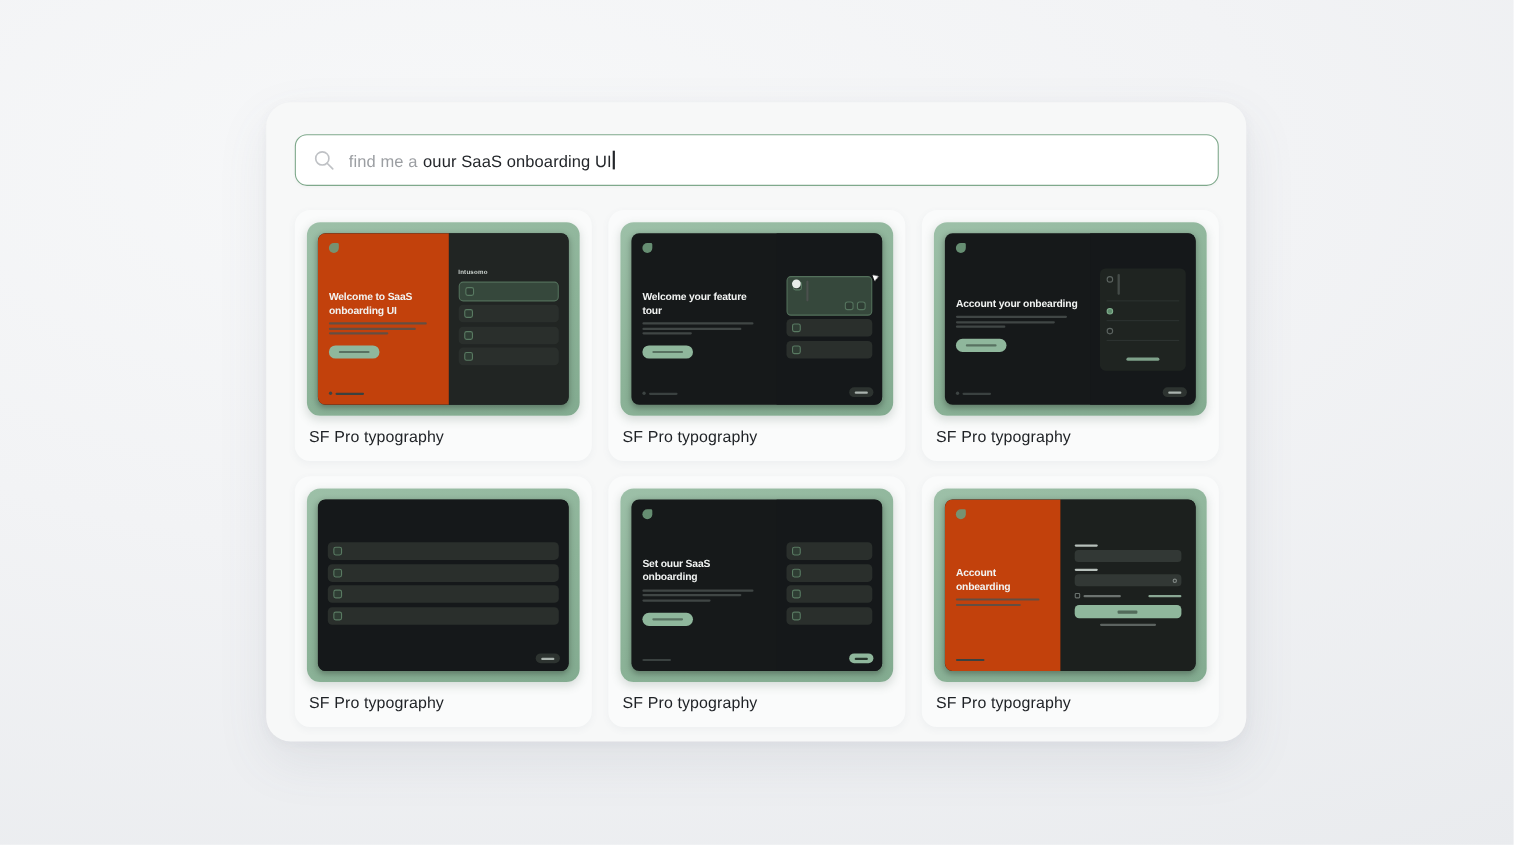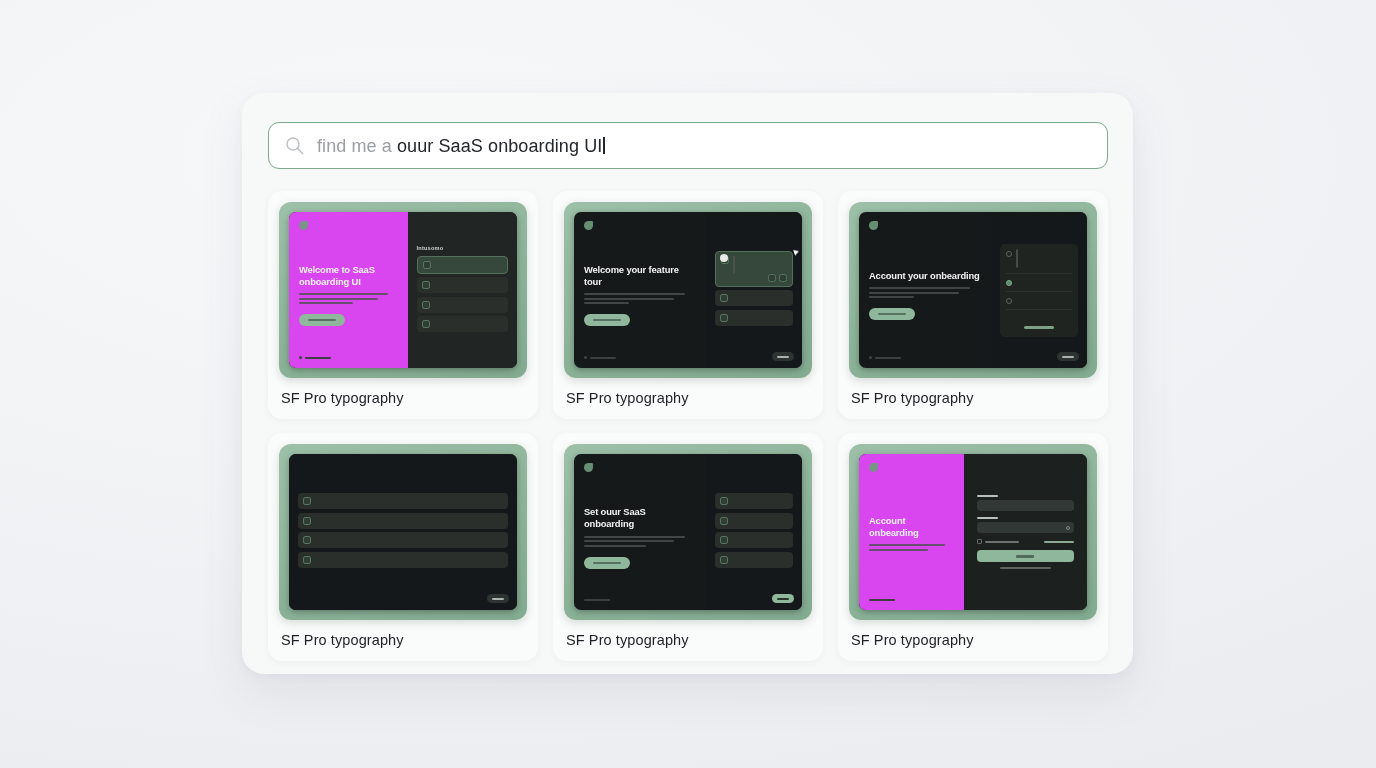--- a/index.html
+++ b/index.html
@@ -46,21 +46,21 @@
     box-shadow: 0 1px 2px rgba(0,0,0,0.02);
   }
   .search-icon {
     width: 19px; height: 19px;
     flex: 0 0 19px;
     margin-right: 13px;
     opacity: .55;
   }
   .search-icon svg { display: block; }
   .search-text {
-    font-size: 18px;
+    font-size: 15px;
     letter-spacing: .1px;
     white-space: nowrap;
     display: flex;
     align-items: baseline;
   }
   .search-ph { color: #9b9ea2; }
   .search-val { color: #23262a; margin-left: 5px; }
   .caret {
     display: inline-block;
     width: 1.4px;
@@ -117,21 +117,21 @@
     letter-spacing: .1px;
   }
 
   
   .scr-left {
     flex: 0 0 52%;
     padding: 9px 10px;
     display: flex;
     flex-direction: column;
     position: relative;
-    background: #d946ef;
+    background: #c2410c;
   }
   .scr-left.wide  { flex: 0 0 58%; background: transparent; }
   .scr-left.half  { flex: 0 0 46%; justify-content: flex-end; }
   .scr-right {
     flex: 1;
     background: #212523;
     padding: 9px 9px;
     display: flex;
     flex-direction: column;
     justify-content: center;

